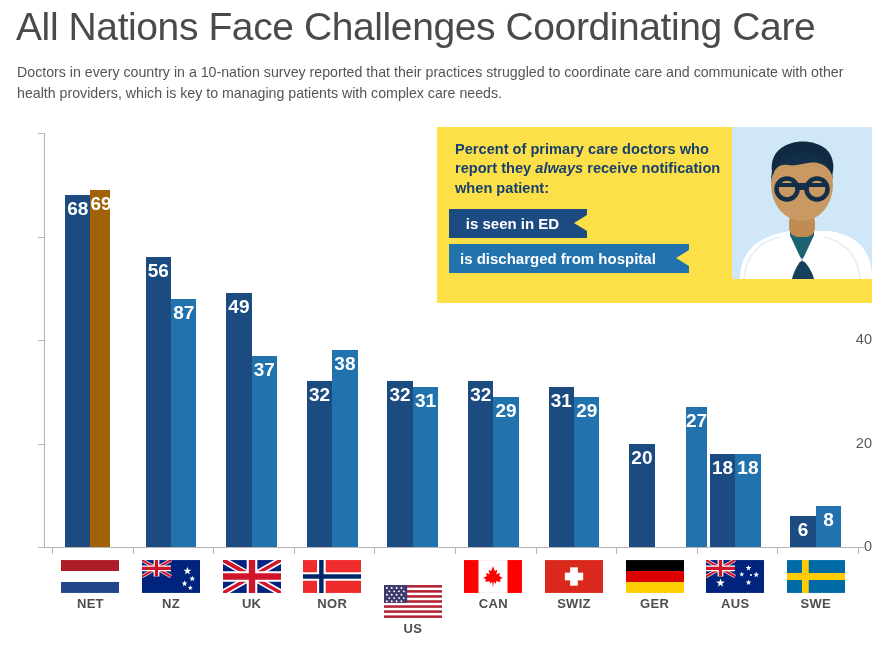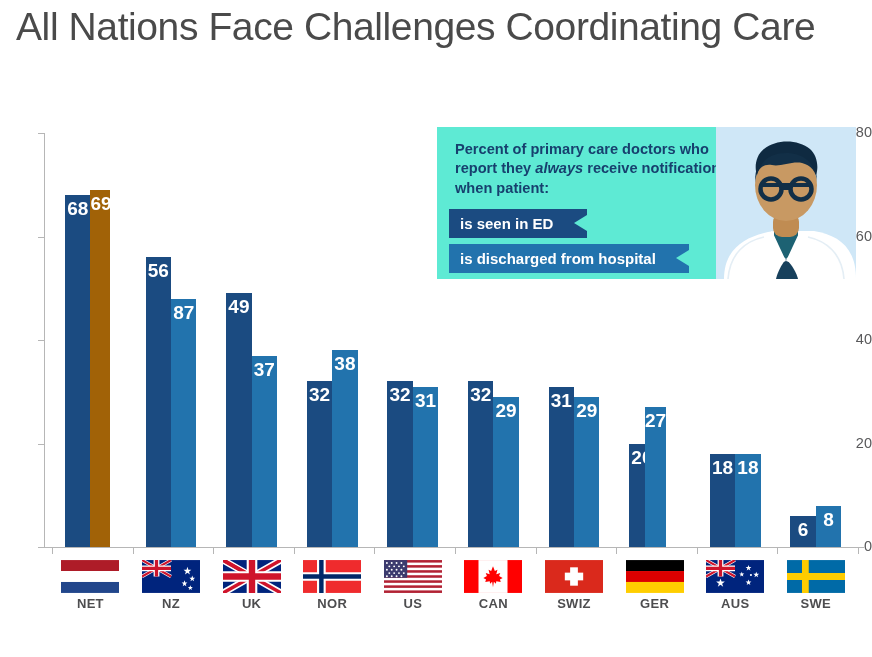--- a/index.html
+++ b/index.html
@@ -49,22 +49,23 @@
     position:relative;width:58px;height:33px;margin:0 auto;
     overflow:hidden;box-sizing:border-box;
   }
   .clabel{
     margin-top:4px;font-size:13px;font-weight:bold;color:#4d4d4f;
     letter-spacing:0.3px;line-height:1;
   }
 
   
   .callout{
-    position:absolute;left:437px;top:127px;width:419px;height:152px;
-    background:#5eead4;
+    position:absolute;left:437px;top:127px;width:419px;height:176px;
+    background:#fde047;
+    padding-left:16px;
   }
   .callout-text{
     position:absolute;left:18px;top:13px;width:280px;
     font-size:14.6px;font-weight:bold;color:#17406e;line-height:1.33;
   }
   .callout-text i{font-style:italic;}
   .ribbon{position:absolute;left:12px;height:29px;}
   .ribbon .body{
     position:absolute;left:0;top:0;height:29px;
     display:flex;align-items:center;
@@ -81,20 +82,21 @@
     position:absolute;left:17px;top:628px;
     font-size:11.6px;color:#6e6e6e;
   }
 </style>
 </head>
 <body>
 
 <div class="page">
 
   <div class="title">All Nations Face Challenges Coordinating Care</div>
+  <div class="subtitle">Doctors in every country in a 10-nation survey reported that their practices struggled to coordinate care and communicate with other health providers, which is key to managing patients with complex care needs.</div>
 
   <div class="plot">
     <div class="axis-v"></div>
     <div class="axis-h"></div>
     <div id="yaxis">
         <div class="ytick" style="top: 427px;"></div>
         <div class="ylabel" style="top: 419px;">0</div>
         <div class="ytick" style="top: 323.5px;"></div>
         <div class="ylabel" style="top: 315.5px;">20</div>
         <div class="ytick" style="top: 220px;"></div>
@@ -156,21 +158,21 @@
         </div>
         <div class="bar" style="left: 548.6px; width: 25.4px; height: 160.425px; background: rgb(27, 75, 129);">
           <div class="vlab">31</div>
         </div>
         <div class="bar" style="left: 574px; width: 25.4px; height: 150.075px; background: rgb(34, 115, 173);">
           <div class="vlab">29</div>
         </div>
         <div class="bar" style="left: 629.2px; width: 25.4px; height: 103.5px; background: rgb(27, 75, 129);">
           <div class="vlab">20</div>
         </div>
-        <div class="bar" style="left: 645px; width: 21px; height: 139.725px; background: rgb(34, 115, 173);">
+        <div class="bar" style="left: 686px; width: 21px; height: 139.725px; background: rgb(34, 115, 173);">
           <div class="vlab">27</div>
         </div>
         <div class="bar" style="left: 709.8px; width: 25.4px; height: 93.15px; background: rgb(27, 75, 129);">
           <div class="vlab">18</div>
         </div>
         <div class="bar" style="left: 735.2px; width: 25.4px; height: 93.15px; background: rgb(34, 115, 173);">
           <div class="vlab">18</div>
         </div>
         <div class="bar" style="left: 790.4px; width: 25.4px; height: 31.05px; background: rgb(27, 75, 129);">
           <div class="vlab">6</div>
@@ -220,21 +222,21 @@
         <div class="clabel">UK</div>
       </div>
       <div class="flagcell" style="left: 293.2px;">
         <div class="flag"><svg viewBox="0 0 60 34" width="58" height="33">
      <rect width="60" height="34" fill="#ef2b2d"></rect>
      <path d="M19 0 V34 M0 17 H60" stroke="#fff" stroke-width="9"></path>
      <path d="M19 0 V34 M0 17 H60" stroke="#002868" stroke-width="4.6"></path>
           </svg></div>
         <div class="clabel">NOR</div>
       </div>
-      <div class="flagcell" style="left: 373.8px;">
+      <div class="flagcell" style="left: 373.8px; margin-top: 25px;">
         <div class="flag"><svg viewBox="0 0 60 34" width="58" height="33">
      <rect width="60" height="34" fill="#fff"></rect>
      <g fill="#b22234">
               <rect y="0" width="60" height="2.62"></rect>
               <rect y="5.23" width="60" height="2.62"></rect>
      <rect y="10.46" width="60" height="2.62"></rect>
               <rect y="15.69" width="60" height="2.62"></rect>
      <rect y="20.92" width="60" height="2.62"></rect>
               <rect y="26.15" width="60" height="2.62"></rect>
      <rect y="31.38" width="60" height="2.62"></rect>
@@ -317,21 +319,21 @@
         <div class="clabel">SWE</div>
       </div>
     </div>
 
   <div class="callout">
     <div class="callout-text">
       <span>Percent of primary care doctors who report they </span><i>always</i><span> receive notification when patient:</span>
     </div>
 
     <div class="ribbon" style="top:82px;">
-      <div class="body" id="rb0" style="background: rgb(27, 75, 129); width: 116px;">
+      <div class="body" id="rb0" style="background: rgb(27, 75, 129); width: 116px; justify-content: center;">
         <span>is seen in ED</span>
       </div>
       <svg class="tail" style="left: 116px;" viewBox="0 0 22 29">
         <polygon points="0,0 22,0 22,6 9,14 22,22 22,29 0,29" fill="#1b4b81"></polygon>
       </svg>
     </div>
 
     <div class="ribbon" style="top:117px;">
       <div class="body" id="rb1" style="background: rgb(34, 115, 173); width: 218px; text-align: center;">
         <span>is discharged from hospital</span>

